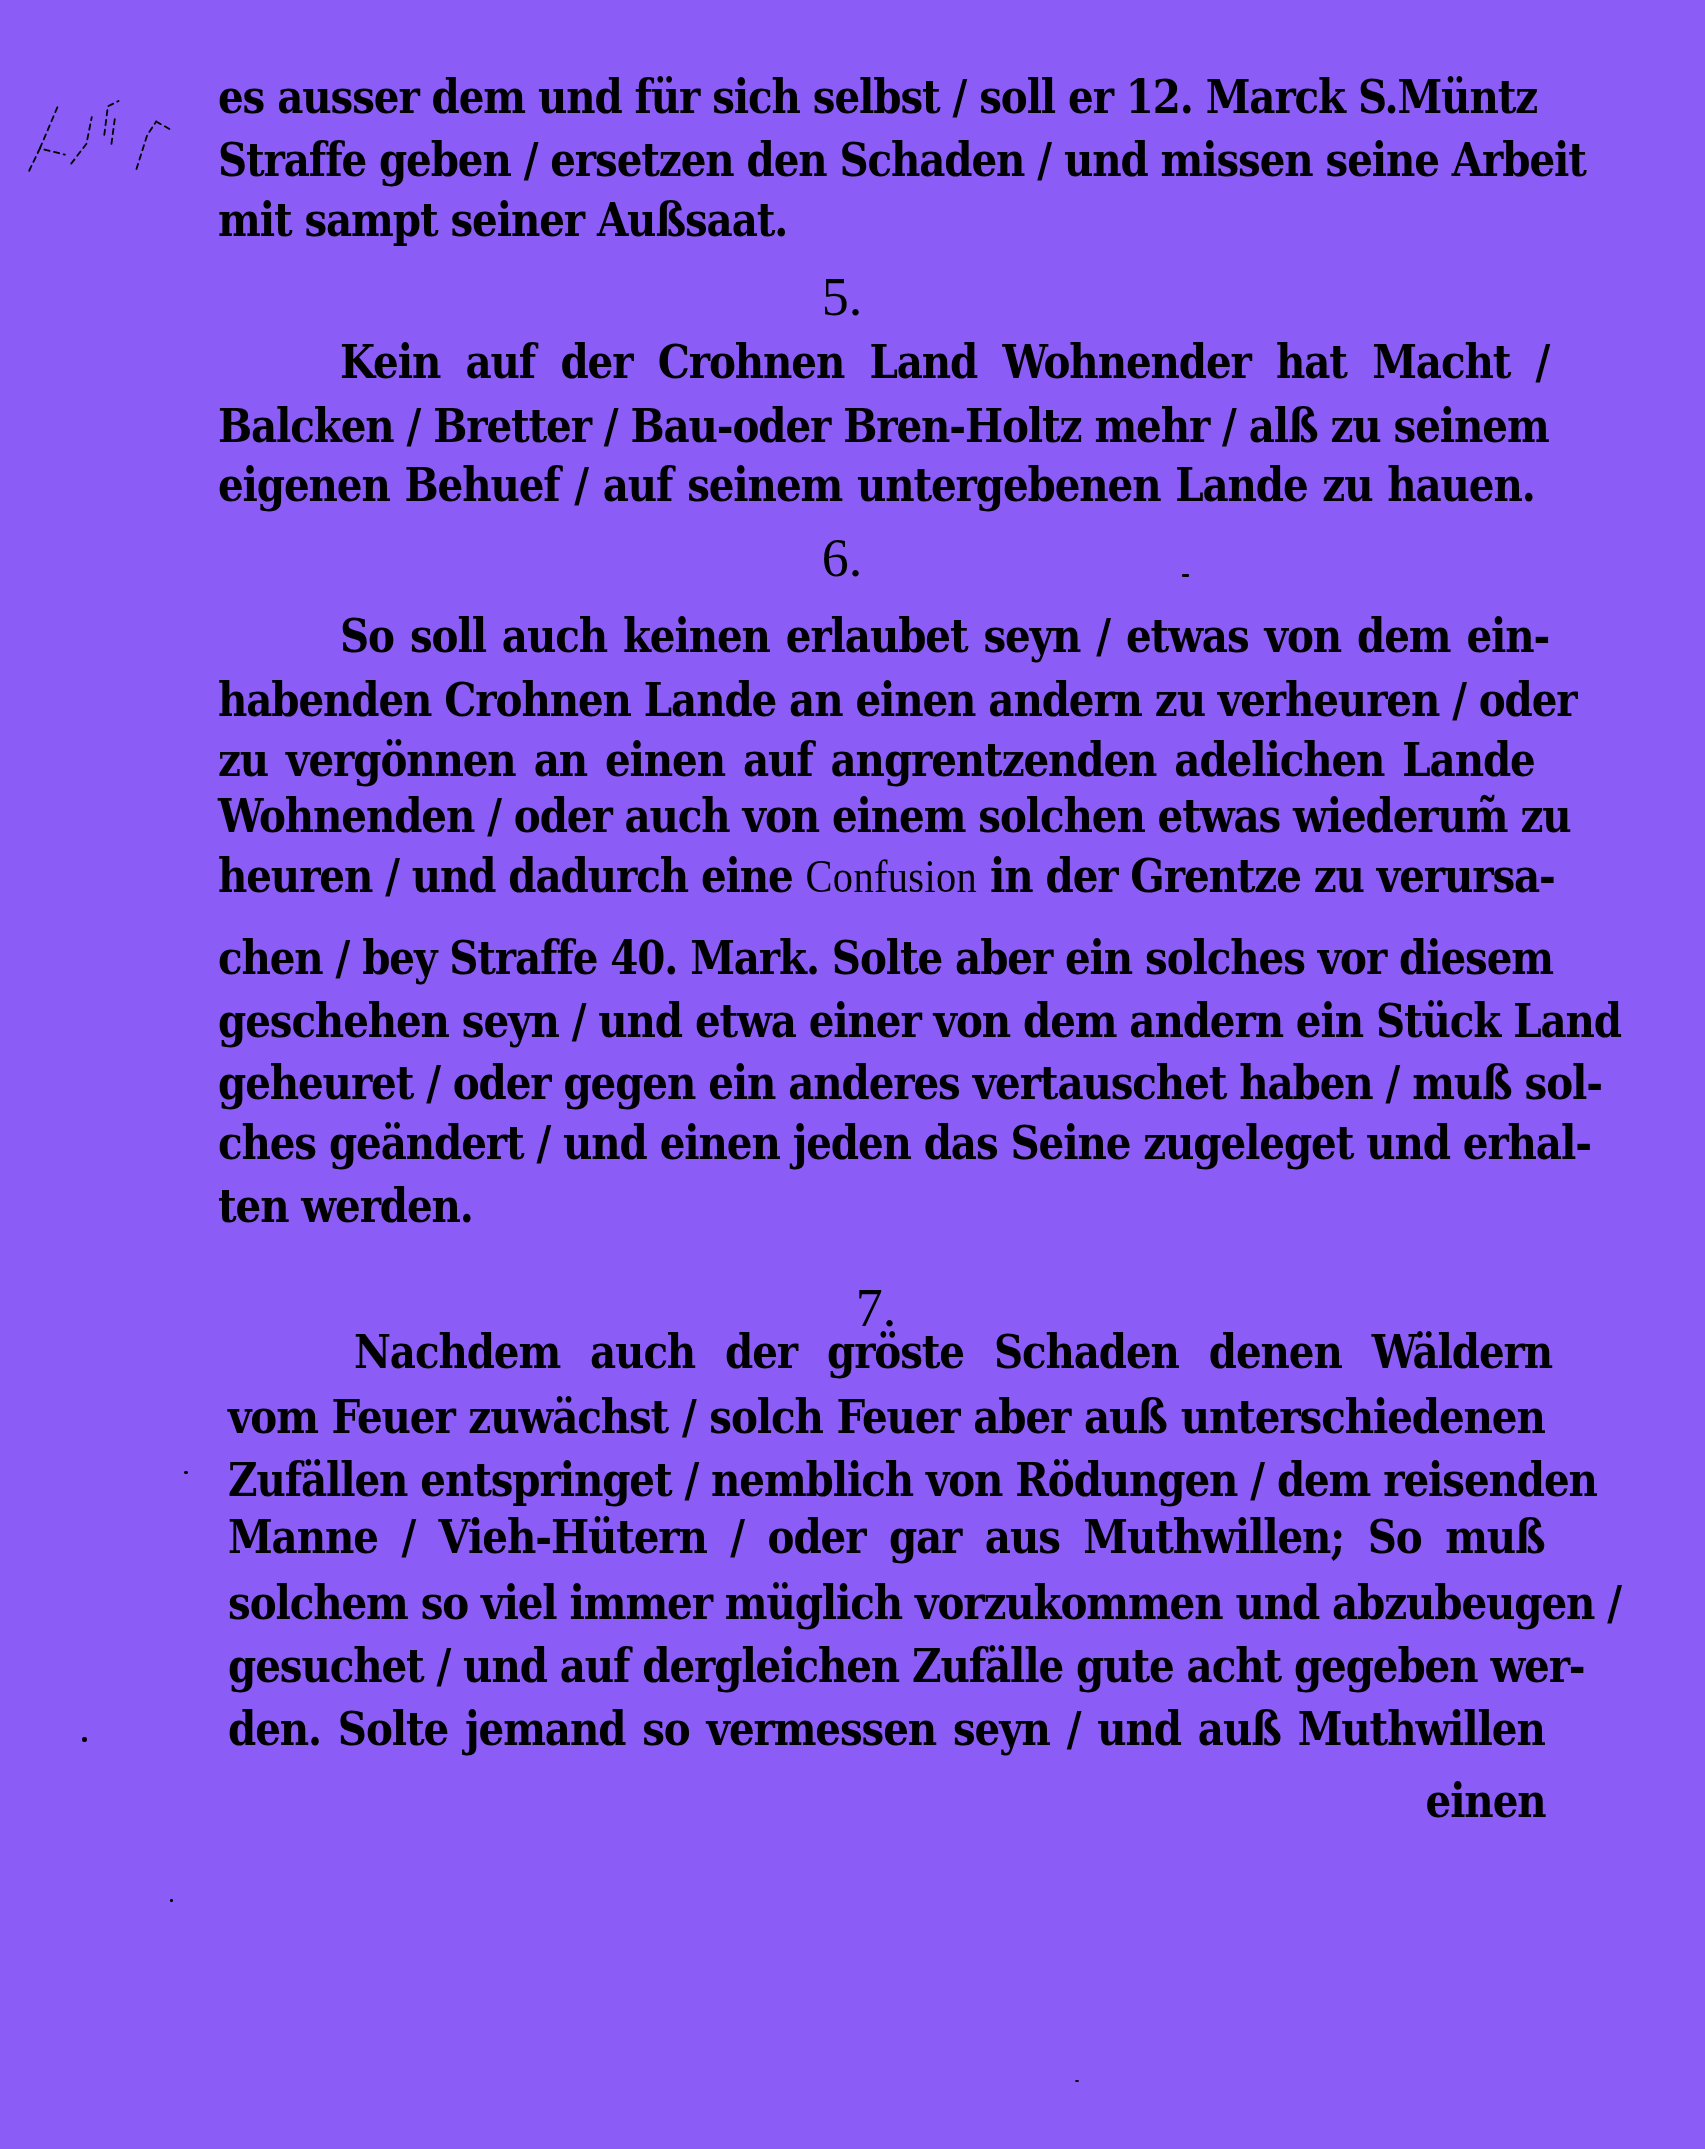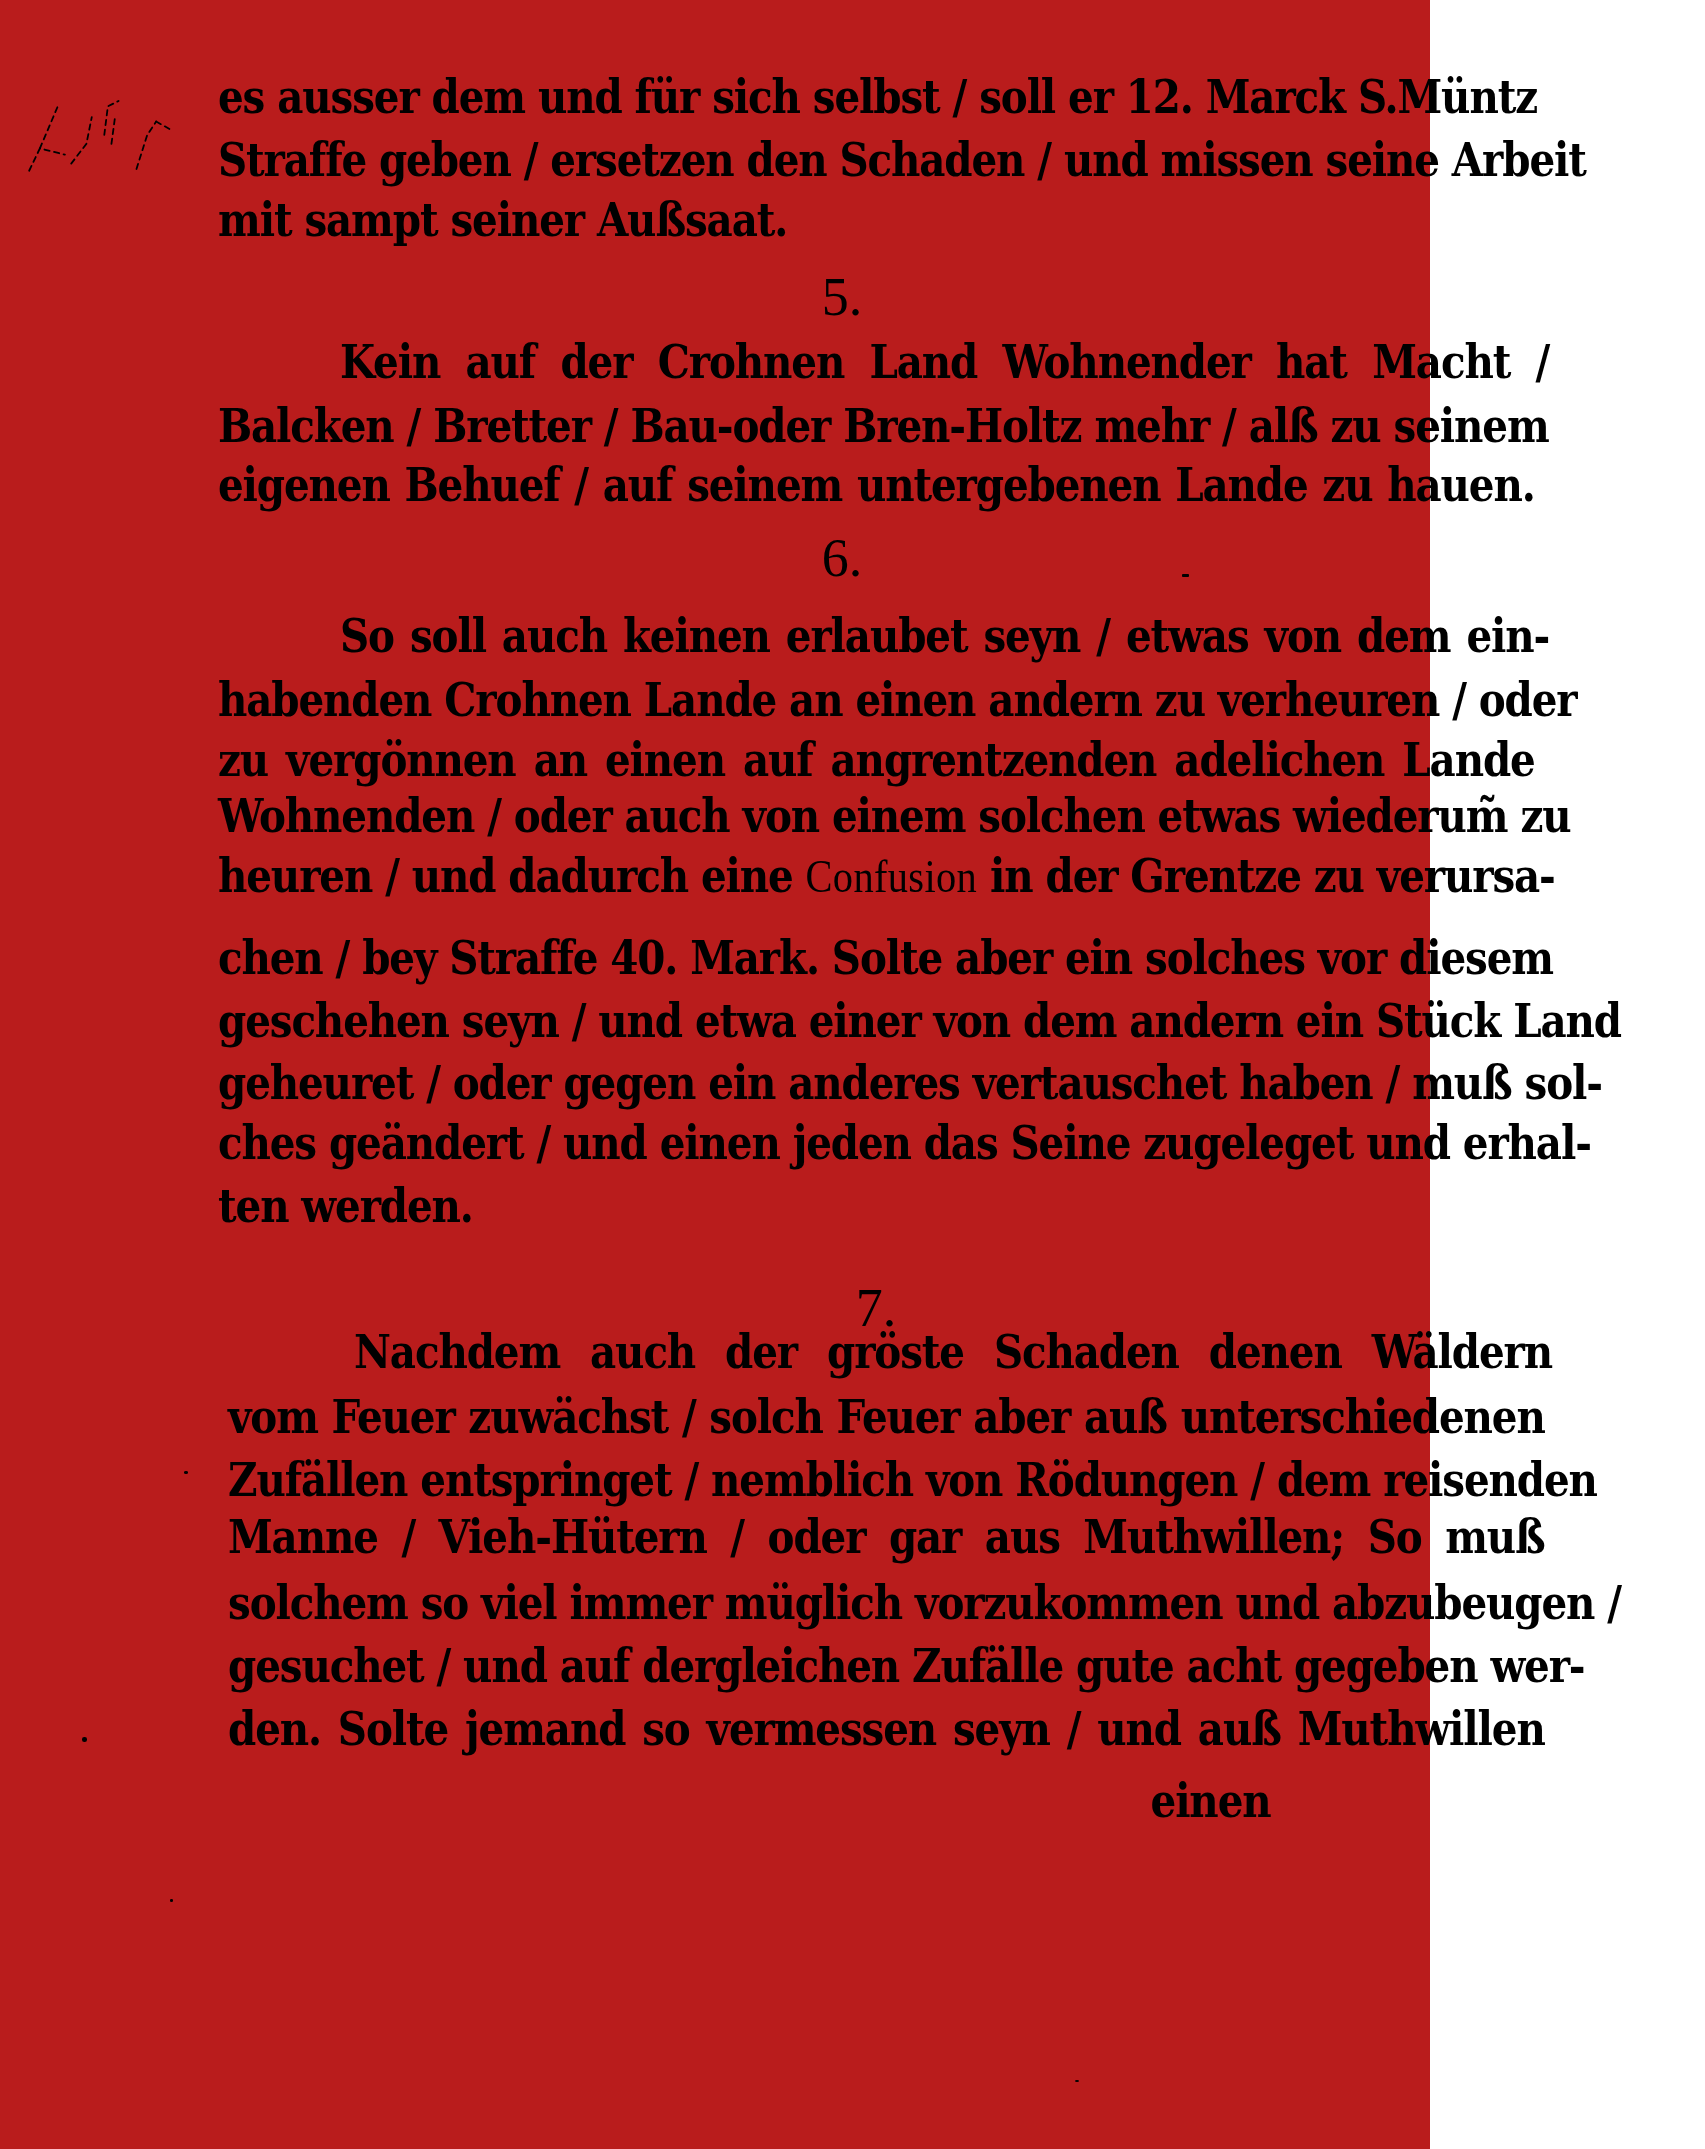--- a/index.html
+++ b/index.html
@@ -11,23 +11,23 @@
     width: 1705px;
     height: 2149px;
     position: relative;
     overflow: hidden;
     color: #000000;
     font-family: "DejaVu Serif", "Liberation Serif", serif;
   }
   .page {
     position: absolute;
     left: 0; top: 0;
-    width: 1430px;
+    width: 1705px;
     height: 2149px;
-    background: #b91c1c;
+    background: #8b5cf6;
   }
   .line {
     position: absolute;
     left: 218px;
     width: 1317px;
     height: 60px;
     line-height: 60px;
     font-size: 47px;
     font-weight: bold;
     white-space: nowrap;

